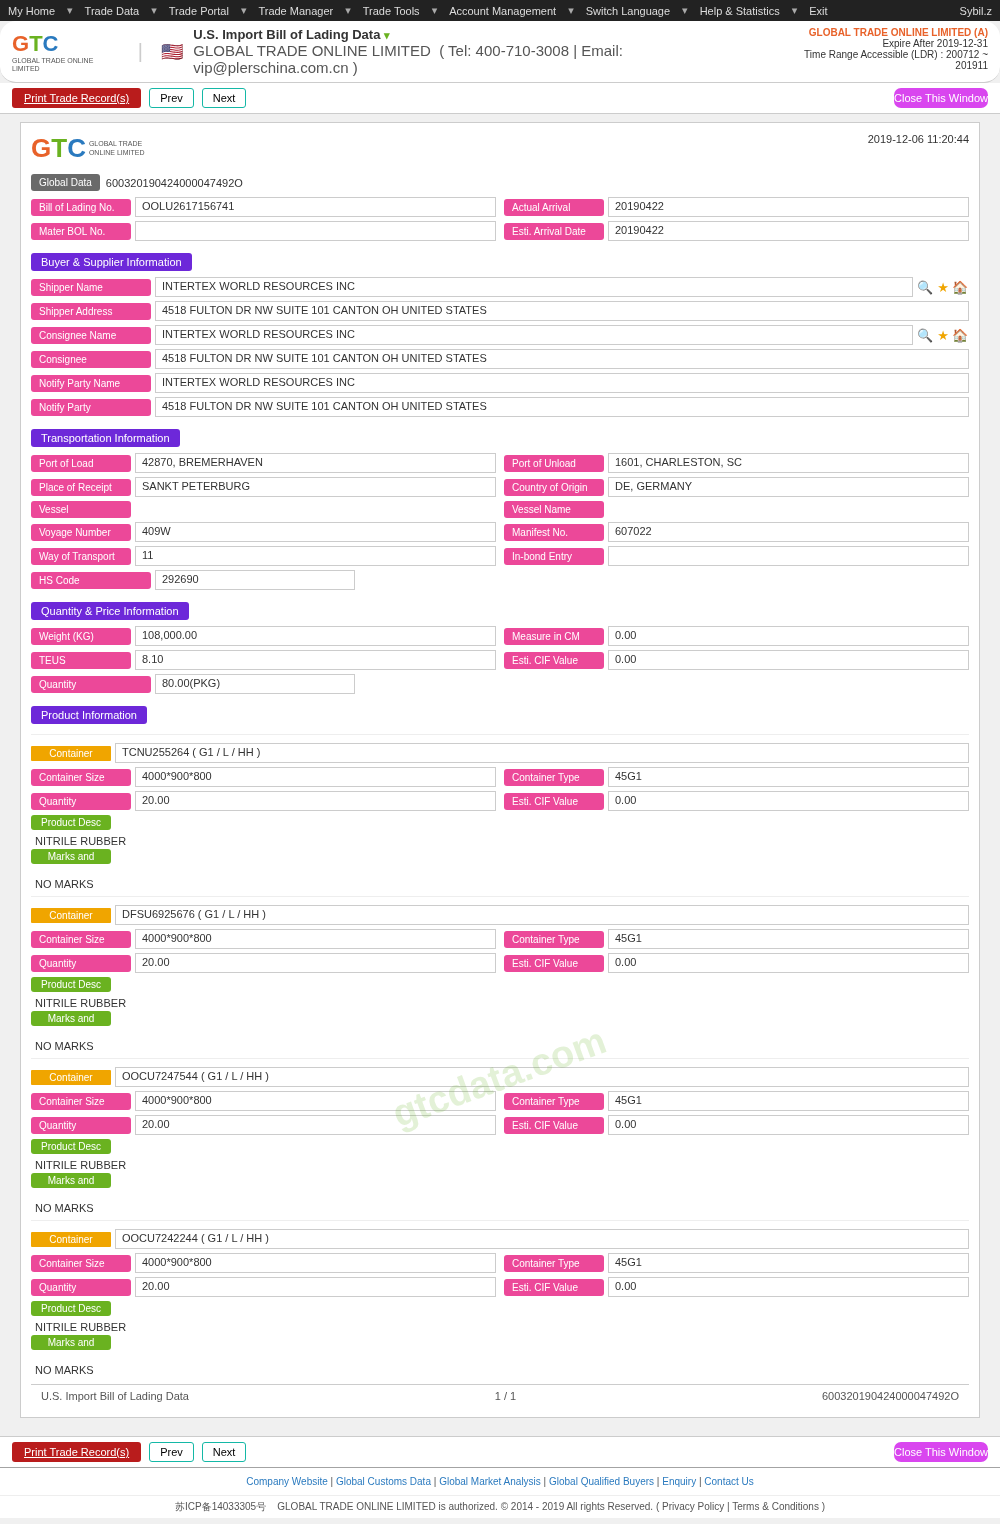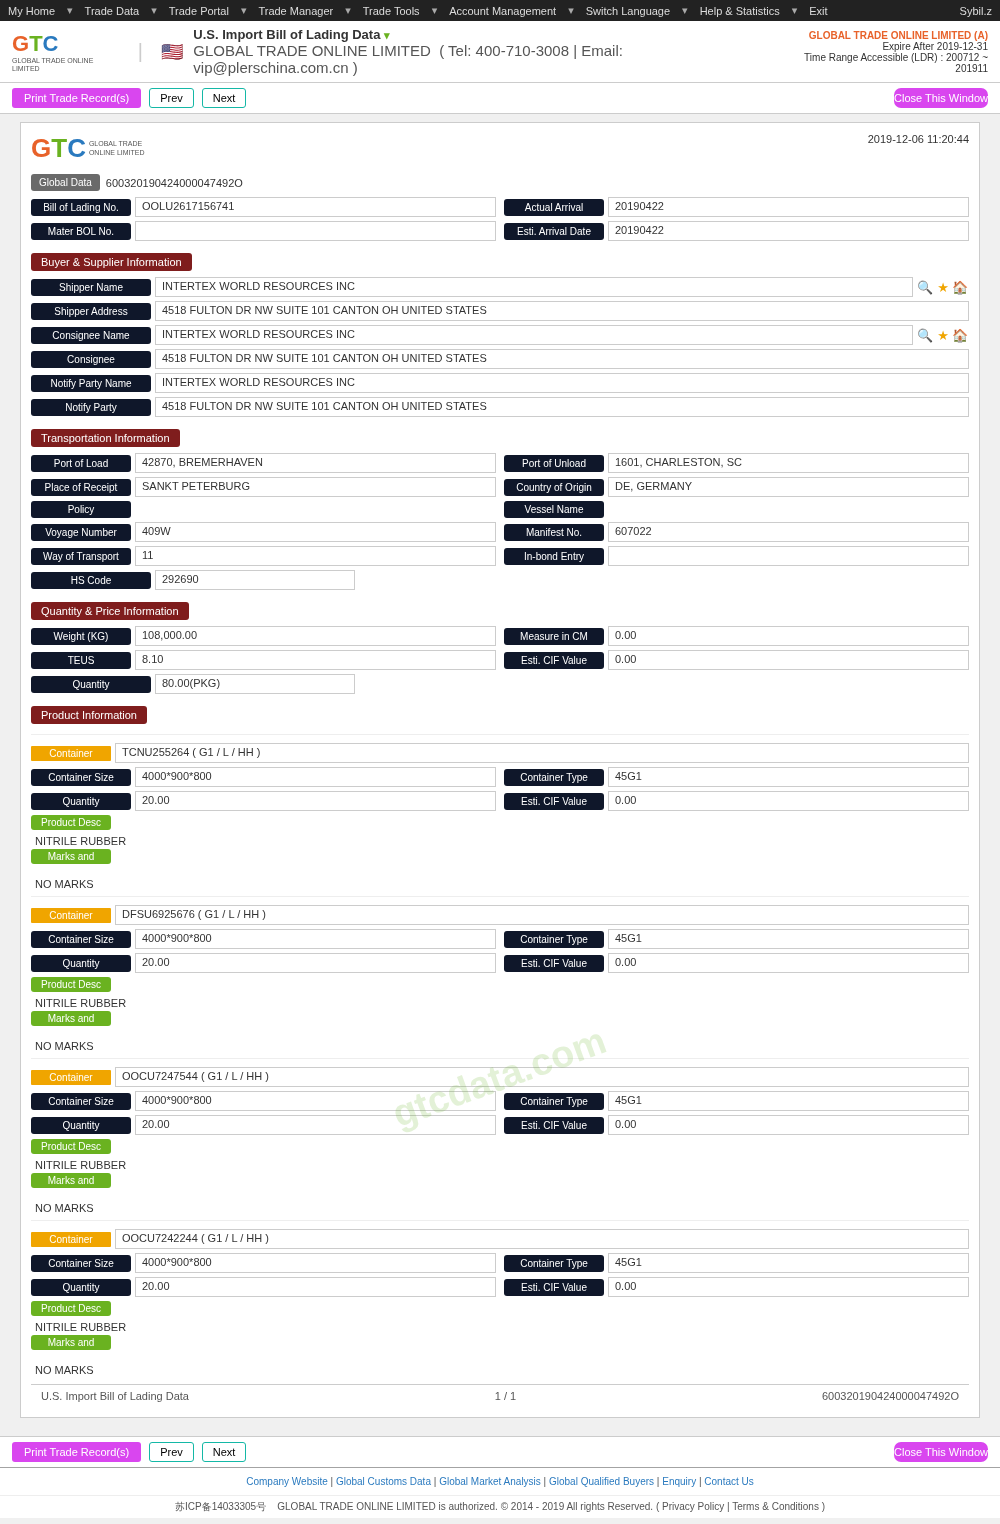--- a/index.html
+++ b/index.html
@@ -5,57 +5,57 @@
     * { margin: 0; padding: 0; box-sizing: border-box; }
     body { font-family: Arial, sans-serif; font-size: 11px; background: #f0f0f0; width: 1000px; }
     
     
     .top-nav { background: #222; color: #fff; padding: 4px 8px; display: flex; align-items: center; justify-content: space-between; font-size: 11px; }
     .top-nav-left { display: flex; gap: 12px; align-items: center; }
     .top-nav-item { color: #ddd; cursor: pointer; white-space: nowrap; }
     .top-nav-right { color: #ddd; }
 
     
-    .header { background: #fff; padding: 6px 12px; display: flex; align-items: center; justify-content: space-between; border-bottom: 1px solid #ccc; }
+    .header { background: #fff; padding: 6px 12px; display: flex; align-items: flex-start; justify-content: space-between; border-bottom: 1px solid #ccc; border-radius: 16px; }
     .header-left { display: flex; align-items: center; gap: 10px; }
     .logo-box { display: flex; align-items: center; gap: 6px; }
     .logo-g { color: #e8622a; }
     .logo-t { color: #6ab220; }
     .logo-c { color: #2a7abf; }
     .flag { font-size: 18px; }
     .header-title { font-size: 13px; font-weight: bold; color: #333; }
     .header-subtitle { font-size: 15px; color: #555; }
     .header-right { text-align: right; font-size: 10px; color: #e8622a; }
     .header-right div { color: #333; }
 
     
     .action-bar { background: #fff; padding: 5px 12px; display: flex; align-items: center; gap: 8px; border-bottom: 1px solid #ccc; }
-    .btn-print { background: #d946ef; color: #fff; border: none; padding: 4px 12px; border-radius: 3px; cursor: pointer; font-size: 11px; }
+    .btn-print { background: #b91c1c; color: #fff; border: none; padding: 4px 12px; border-radius: 3px; cursor: pointer; font-size: 11px; text-decoration: underline; }
     .btn-nav { background: #fff; border: 1px solid #14b8a6; padding: 3px 10px; border-radius: 3px; cursor: pointer; font-size: 11px; }
     .btn-close { background: #d946ef; color: #fff; border: none; padding: 4px 0; border-radius: 7px; cursor: pointer; font-size: 11px; margin-left: auto; }
 
     
     .main-content { padding: 8px 20px; background: #f0f0f0; }
     .record-card { background: #fff; border: 1px solid #ccc; padding: 10px; margin-bottom: 10px; }
     
     
     .card-header { display: flex; justify-content: space-between; align-items: flex-start; margin-bottom: 10px; }
     .gtc-logo { display: flex; align-items: center; }
     .card-datetime { font-size: 11px; color: #333; }
 
     
     .field-row { display: flex; align-items: center; margin-bottom: 4px; gap: 4px; }
-    .field-label { background: #0f172a; color: #fff; padding: 3px 8px; border-radius: 3px; font-size: 10px; white-space: nowrap; min-width: 120px; text-align: center; }
+    .field-label { background: #ec4899; color: #fff; padding: 3px 8px; border-radius: 3px; font-size: 10px; white-space: nowrap; min-width: 120px; }
     .field-value { border: 1px solid #ccc; padding: 2px 6px; font-size: 11px; color: #333; flex: 1; min-height: 20px; background: #fff; }
     .global-data-row { display: flex; align-items: center; margin-bottom: 6px; }
     .global-label { background: #6a6a6a; color: #fff; padding: 3px 8px; border-radius: 3px; font-size: 10px; margin-right: 6px; }
     .global-value { font-size: 11px; color: #333; }
 
     
-    .section-header { background: #7f1d1d; color: #fff; padding: 3px 10px; border-radius: 3px; font-size: 11px; margin: 8px 4px 6px 0; display: inline-block; }
+    .section-header { background: #6d28d9; color: #fff; padding: 3px 10px; border-radius: 3px; font-size: 11px; margin: 8px 4px 6px 0; display: inline-block; }
 
     
     .two-col { display: flex; gap: 8px; margin-bottom: 4px; }
     .two-col .field-group { flex: 1; display: flex; align-items: center; gap: 4px; }
     .two-col .field-label { min-width: 100px; }
 
     
     .icon-star { color: #f0a500; font-size: 13px; cursor: pointer; }
     .icon-home { color: #e8622a; font-size: 13px; cursor: pointer; }
     .icon-search { color: #6ab220; font-size: 13px; cursor: pointer; }
@@ -230,21 +230,21 @@
           <span class="field-label">Place of Receipt</span>
           <span class="field-value">SANKT PETERBURG</span>
         </div>
         <div class="field-group">
           <span class="field-label">Country of Origin</span>
           <span class="field-value">DE, GERMANY</span>
         </div>
       </div>
       <div class="two-col">
         <div class="field-group">
-          <span class="field-label">Policy</span>
+          <span class="field-label">Vessel</span>
         </div>
         <div class="field-group">
           <span class="field-label">Vessel Name</span>
         </div>
       </div>
       <div class="two-col">
         <div class="field-group">
           <span class="field-label">Voyage Number</span>
           <span class="field-value">409W</span>
         </div>

